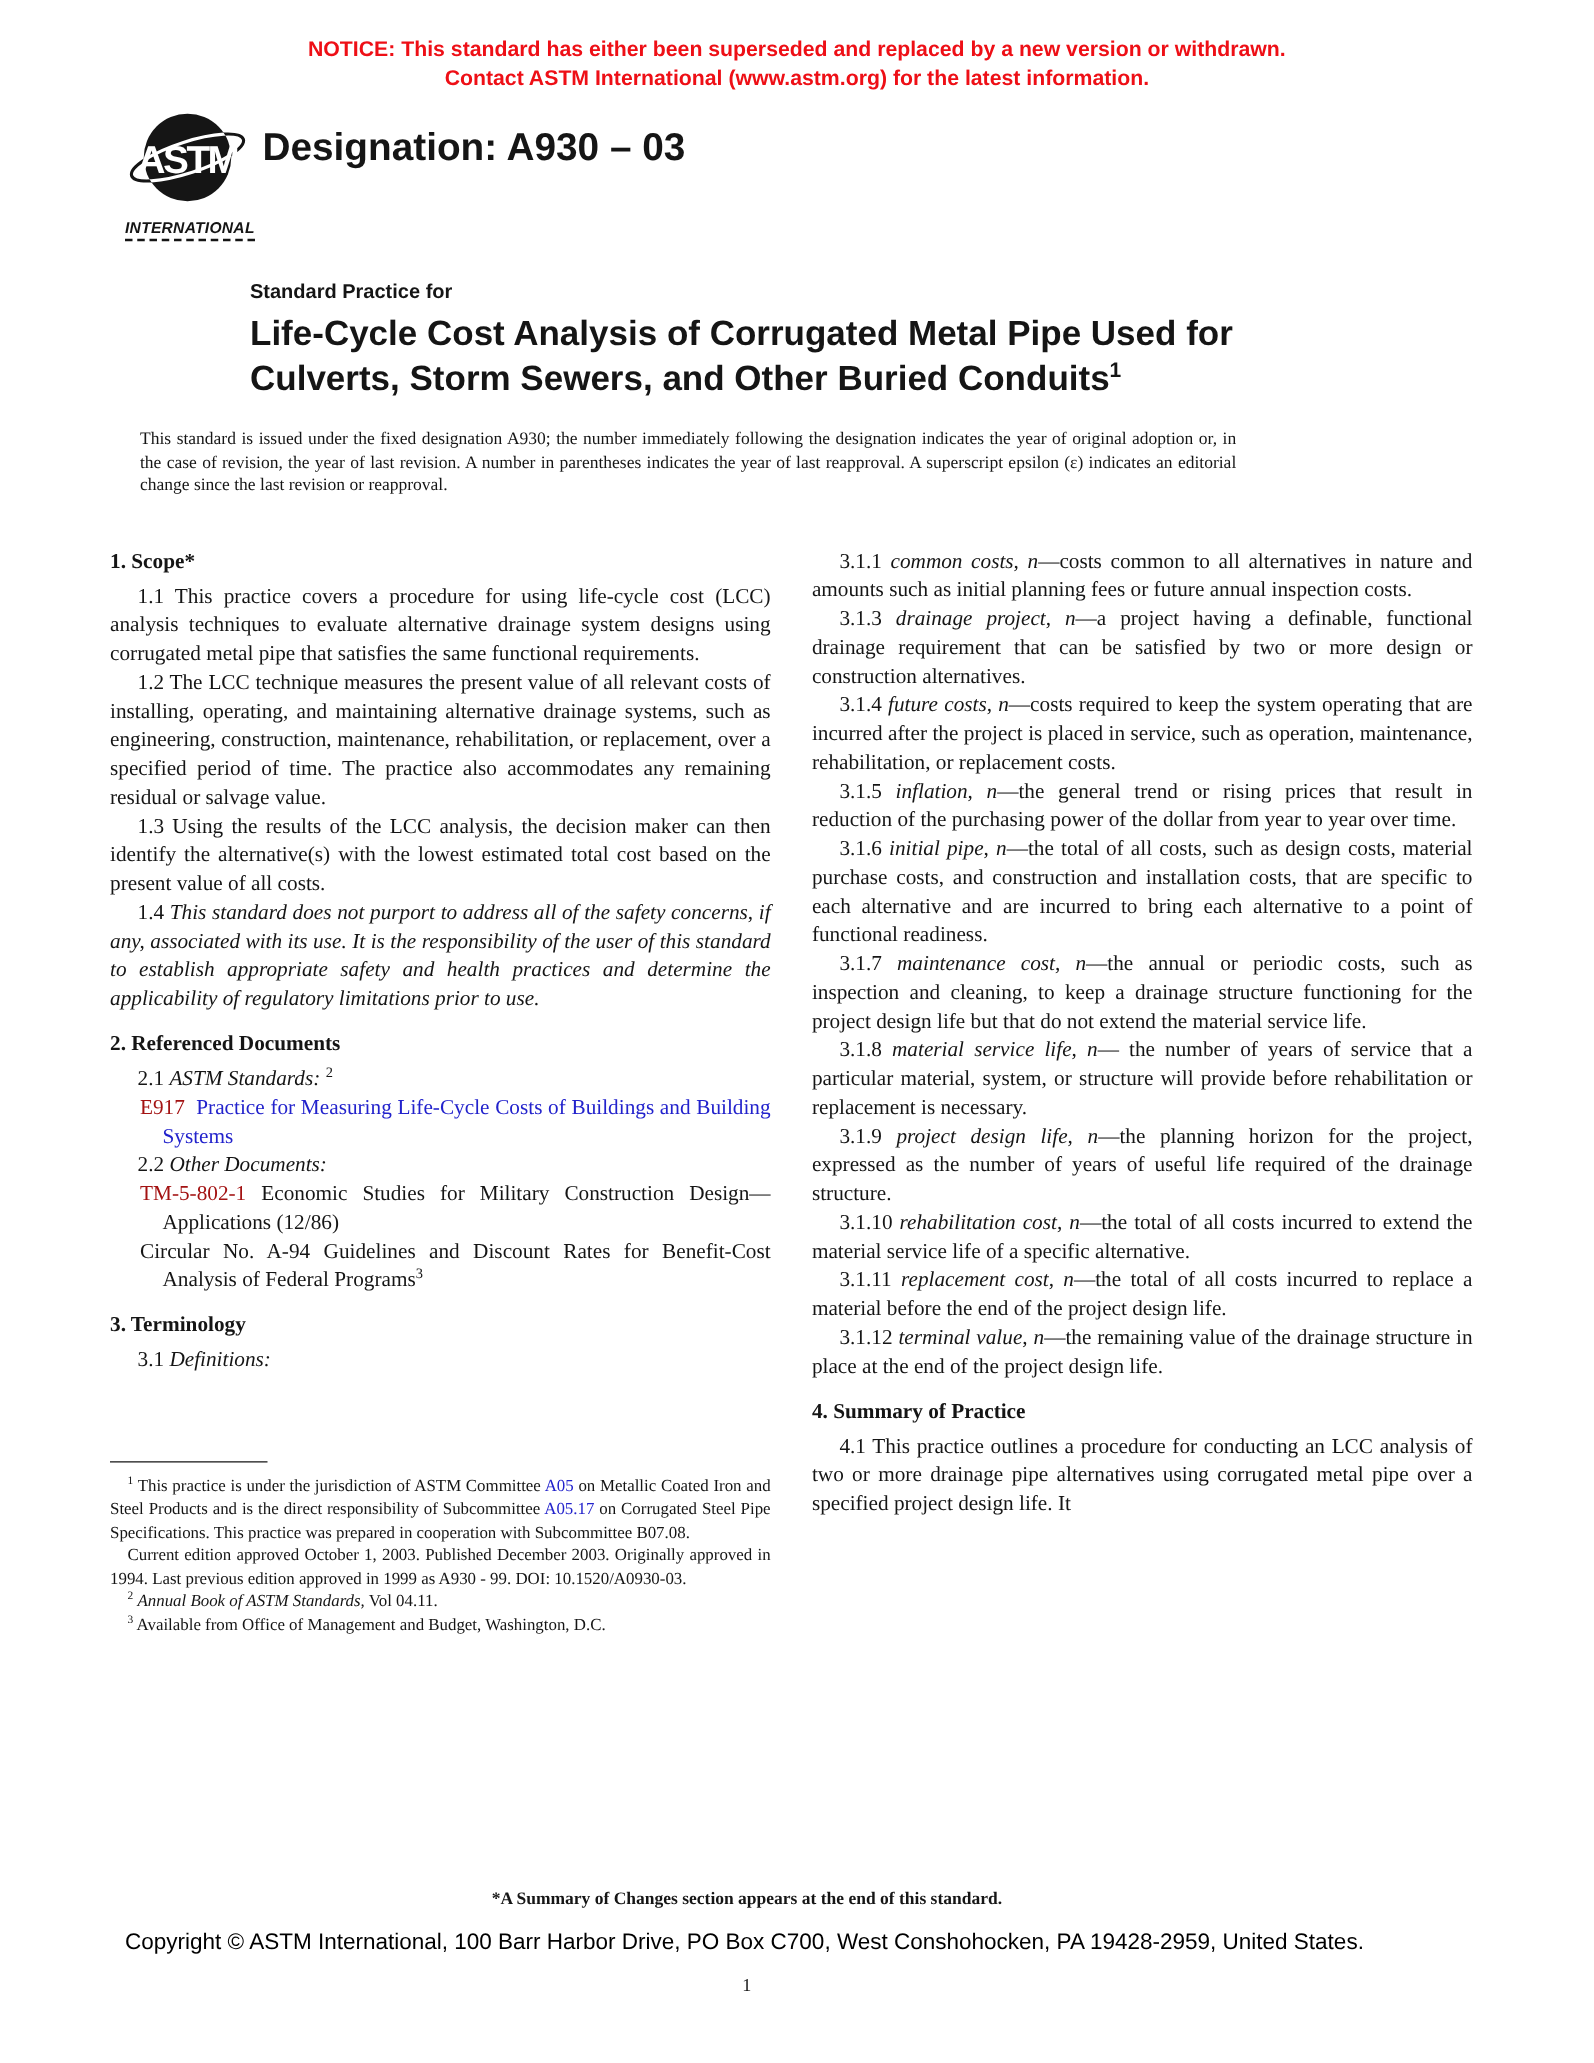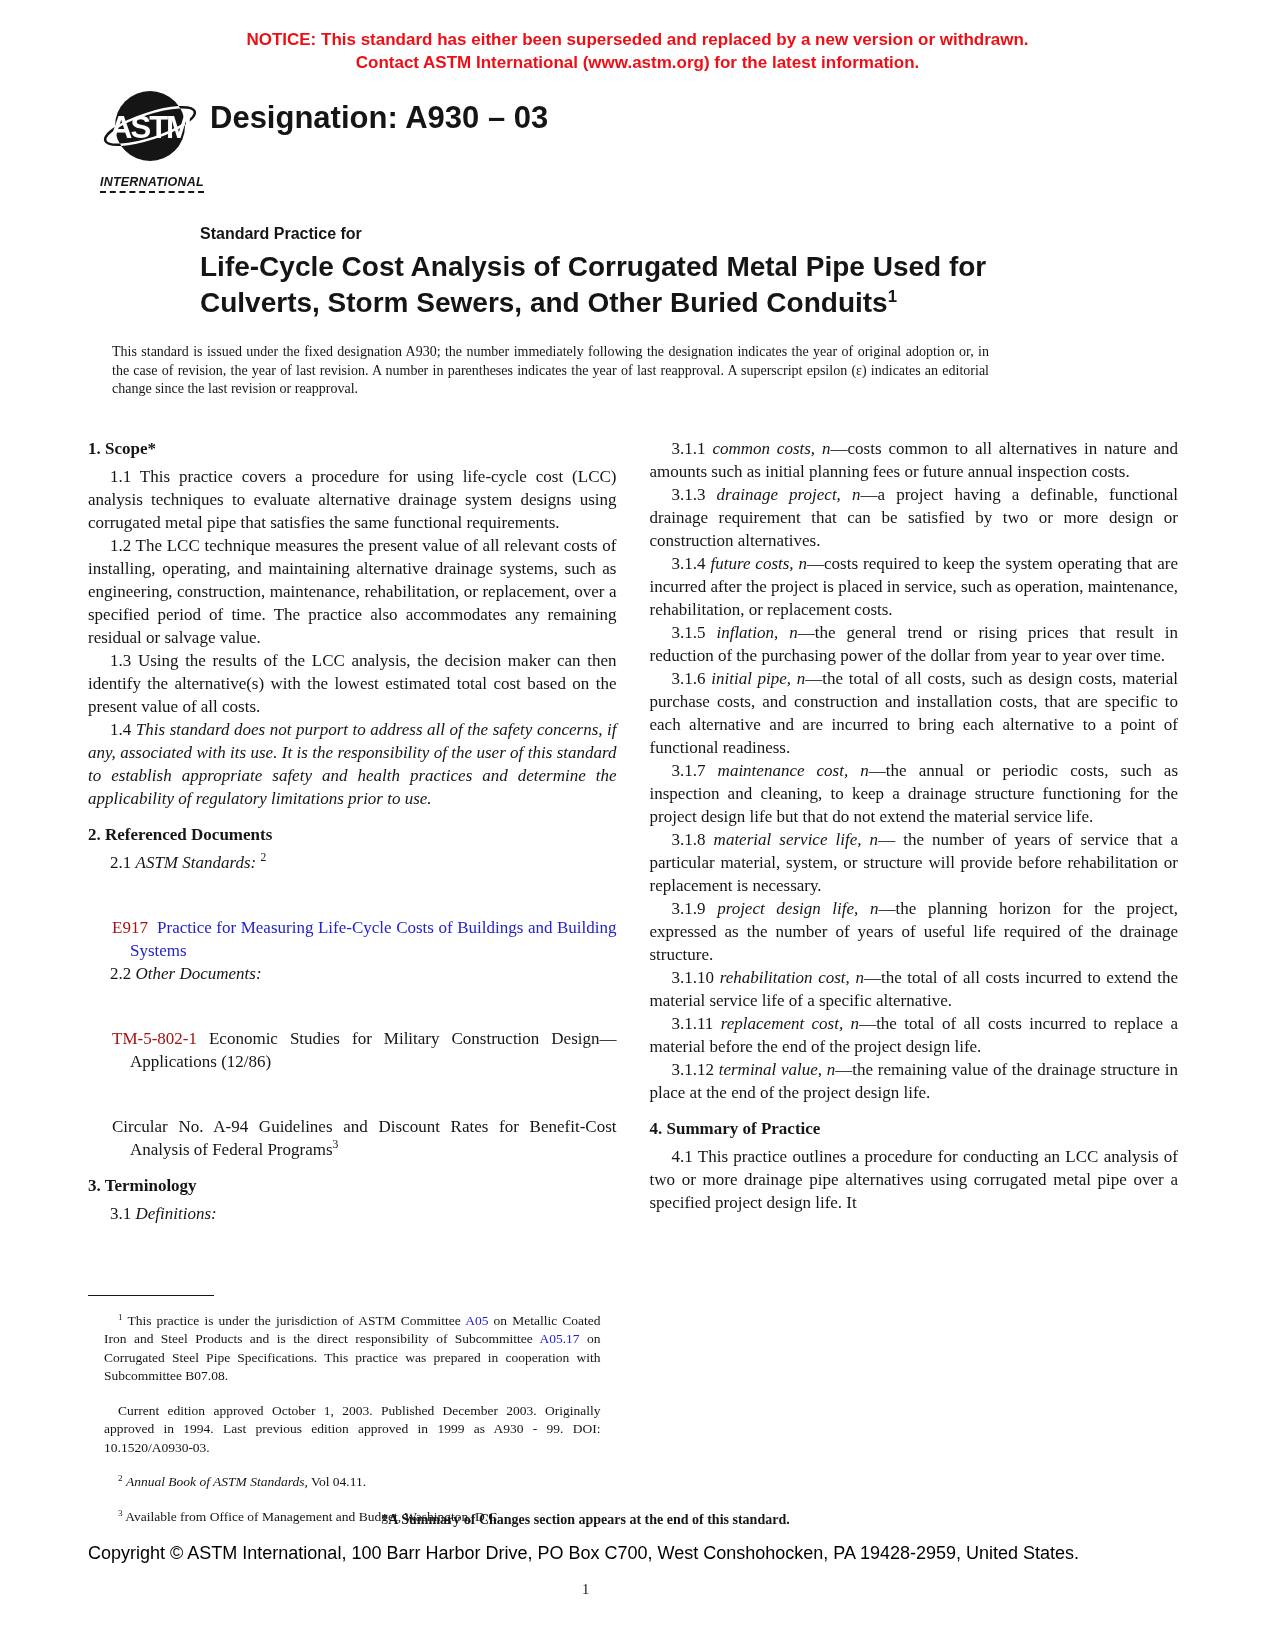--- a/index.html
+++ b/index.html
@@ -36,29 +36,29 @@
   .title-block sup{font-size:60%;}
   .issuance{
     margin:22px 0 0 112px;width:877px;text-align:justify;
     font-size:14px;line-height:18.5px;
   }
   .columns{display:flex;gap:33px;margin:38px 97px 0 88px;}
   .col{flex:1;min-width:0;text-align:justify;font-size:17px;line-height:23px;}
   .sec{font-size:17px;font-weight:bold;margin:13px 0 5px 0;text-align:left;}
   .sec.first{margin-top:0;}
   .col p{margin:0;text-indent:22px;}
-  .col p.ref{text-indent:-18px;padding-left:42px;margin-top:42px;}
+  .col p.ref{text-indent:-18px;padding-left:42px;}
   .it{font-style:italic;}
   .red-ref{color:var(--ref-red);}
   .blue-link{color:var(--link-blue);}
   sup{font-size:68%;vertical-align:super;line-height:0;}
   .footnotes{margin-top:70px;font-size:13.5px;line-height:18.5px;text-align:justify;}
   .fn-rule{width:126px;border:0;border-top:1.5px solid #151515;margin:0 0 10px 0;}
-  .footnotes p{margin:16px;text-indent:14px;padding-left:0;}
-  .footer{position:absolute;left:0;top:1512px;width:1171px;}
+  .footnotes p{margin:0;text-indent:14px;padding-left:0;}
+  .footer{position:absolute;left:12px;top:1512px;width:1171px;}
   .changes{text-align:center;font-weight:bold;font-size:14px;color:#151515;}
   .copyright{margin:15px 0 0 88px;font-family:"Liberation Sans",sans-serif;font-size:18px;color:#000000;}
   .pageno{text-align:center;margin-top:17px;font-size:14.5px;}
 </style>
 </head>
 <body>
 
 <div class="notice">
   <div>NOTICE: This standard has either been superseded and replaced by a new version or withdrawn.</div>
   <div>Contact ASTM International (www.astm.org) for the latest information.</div>

